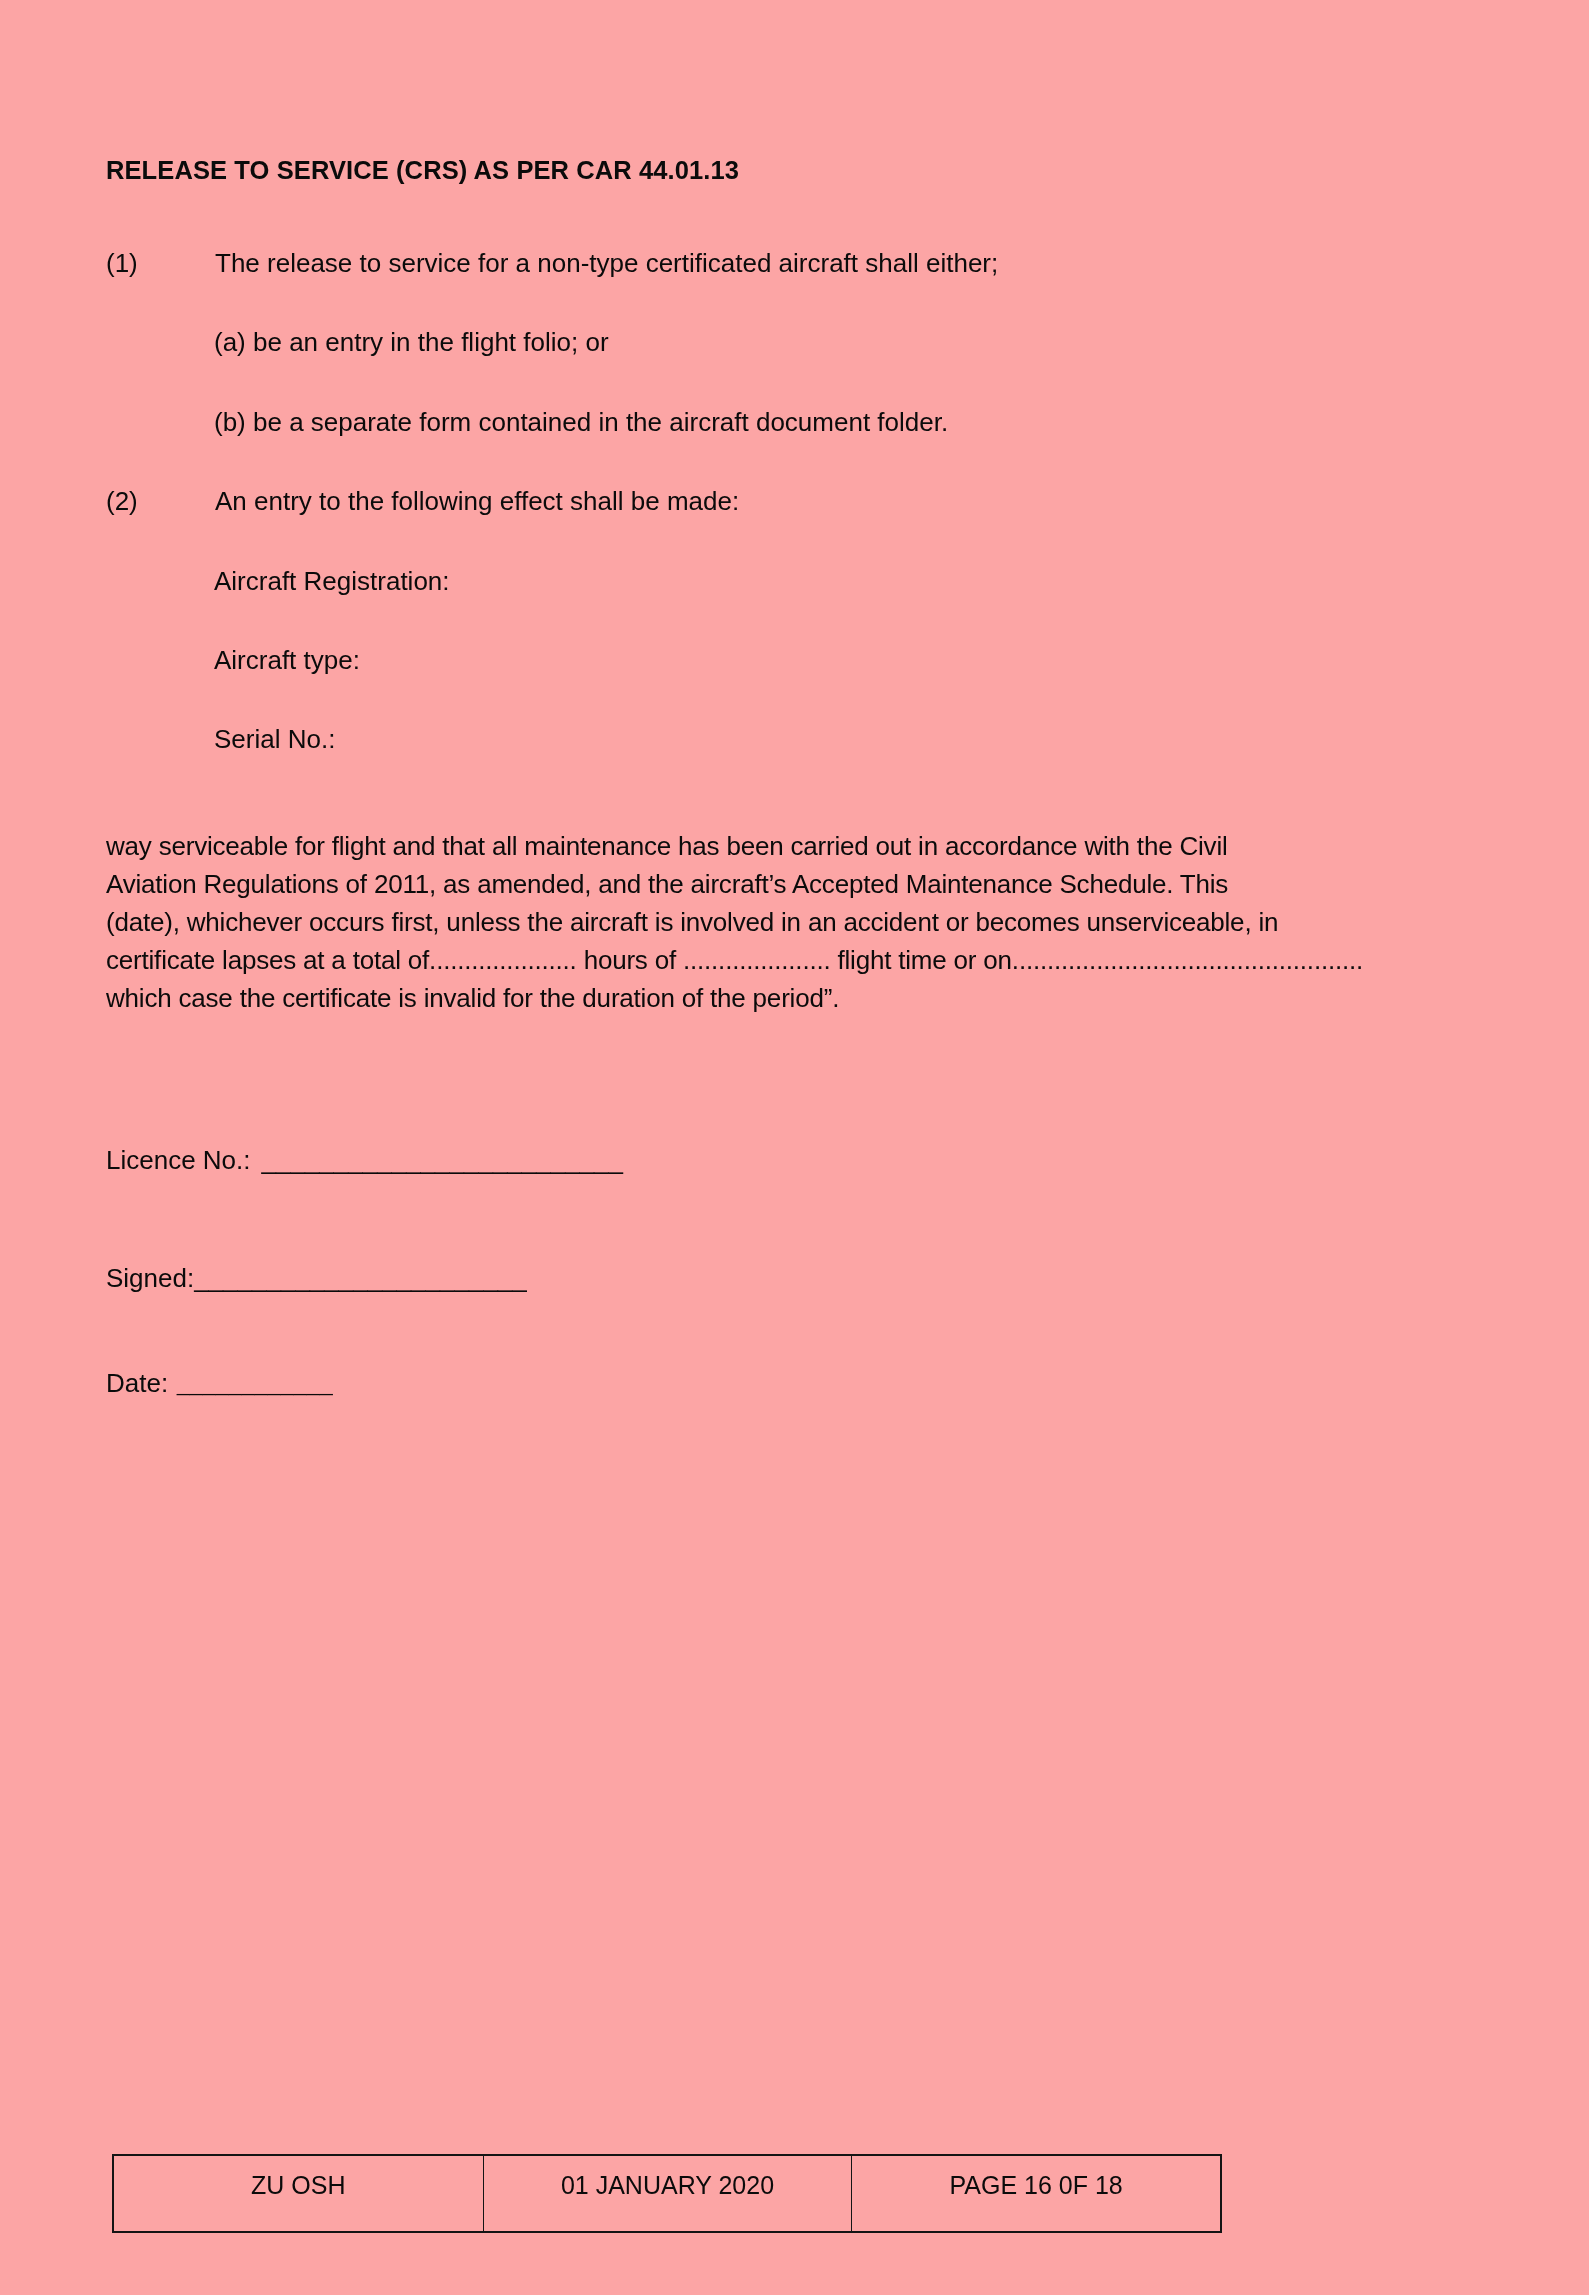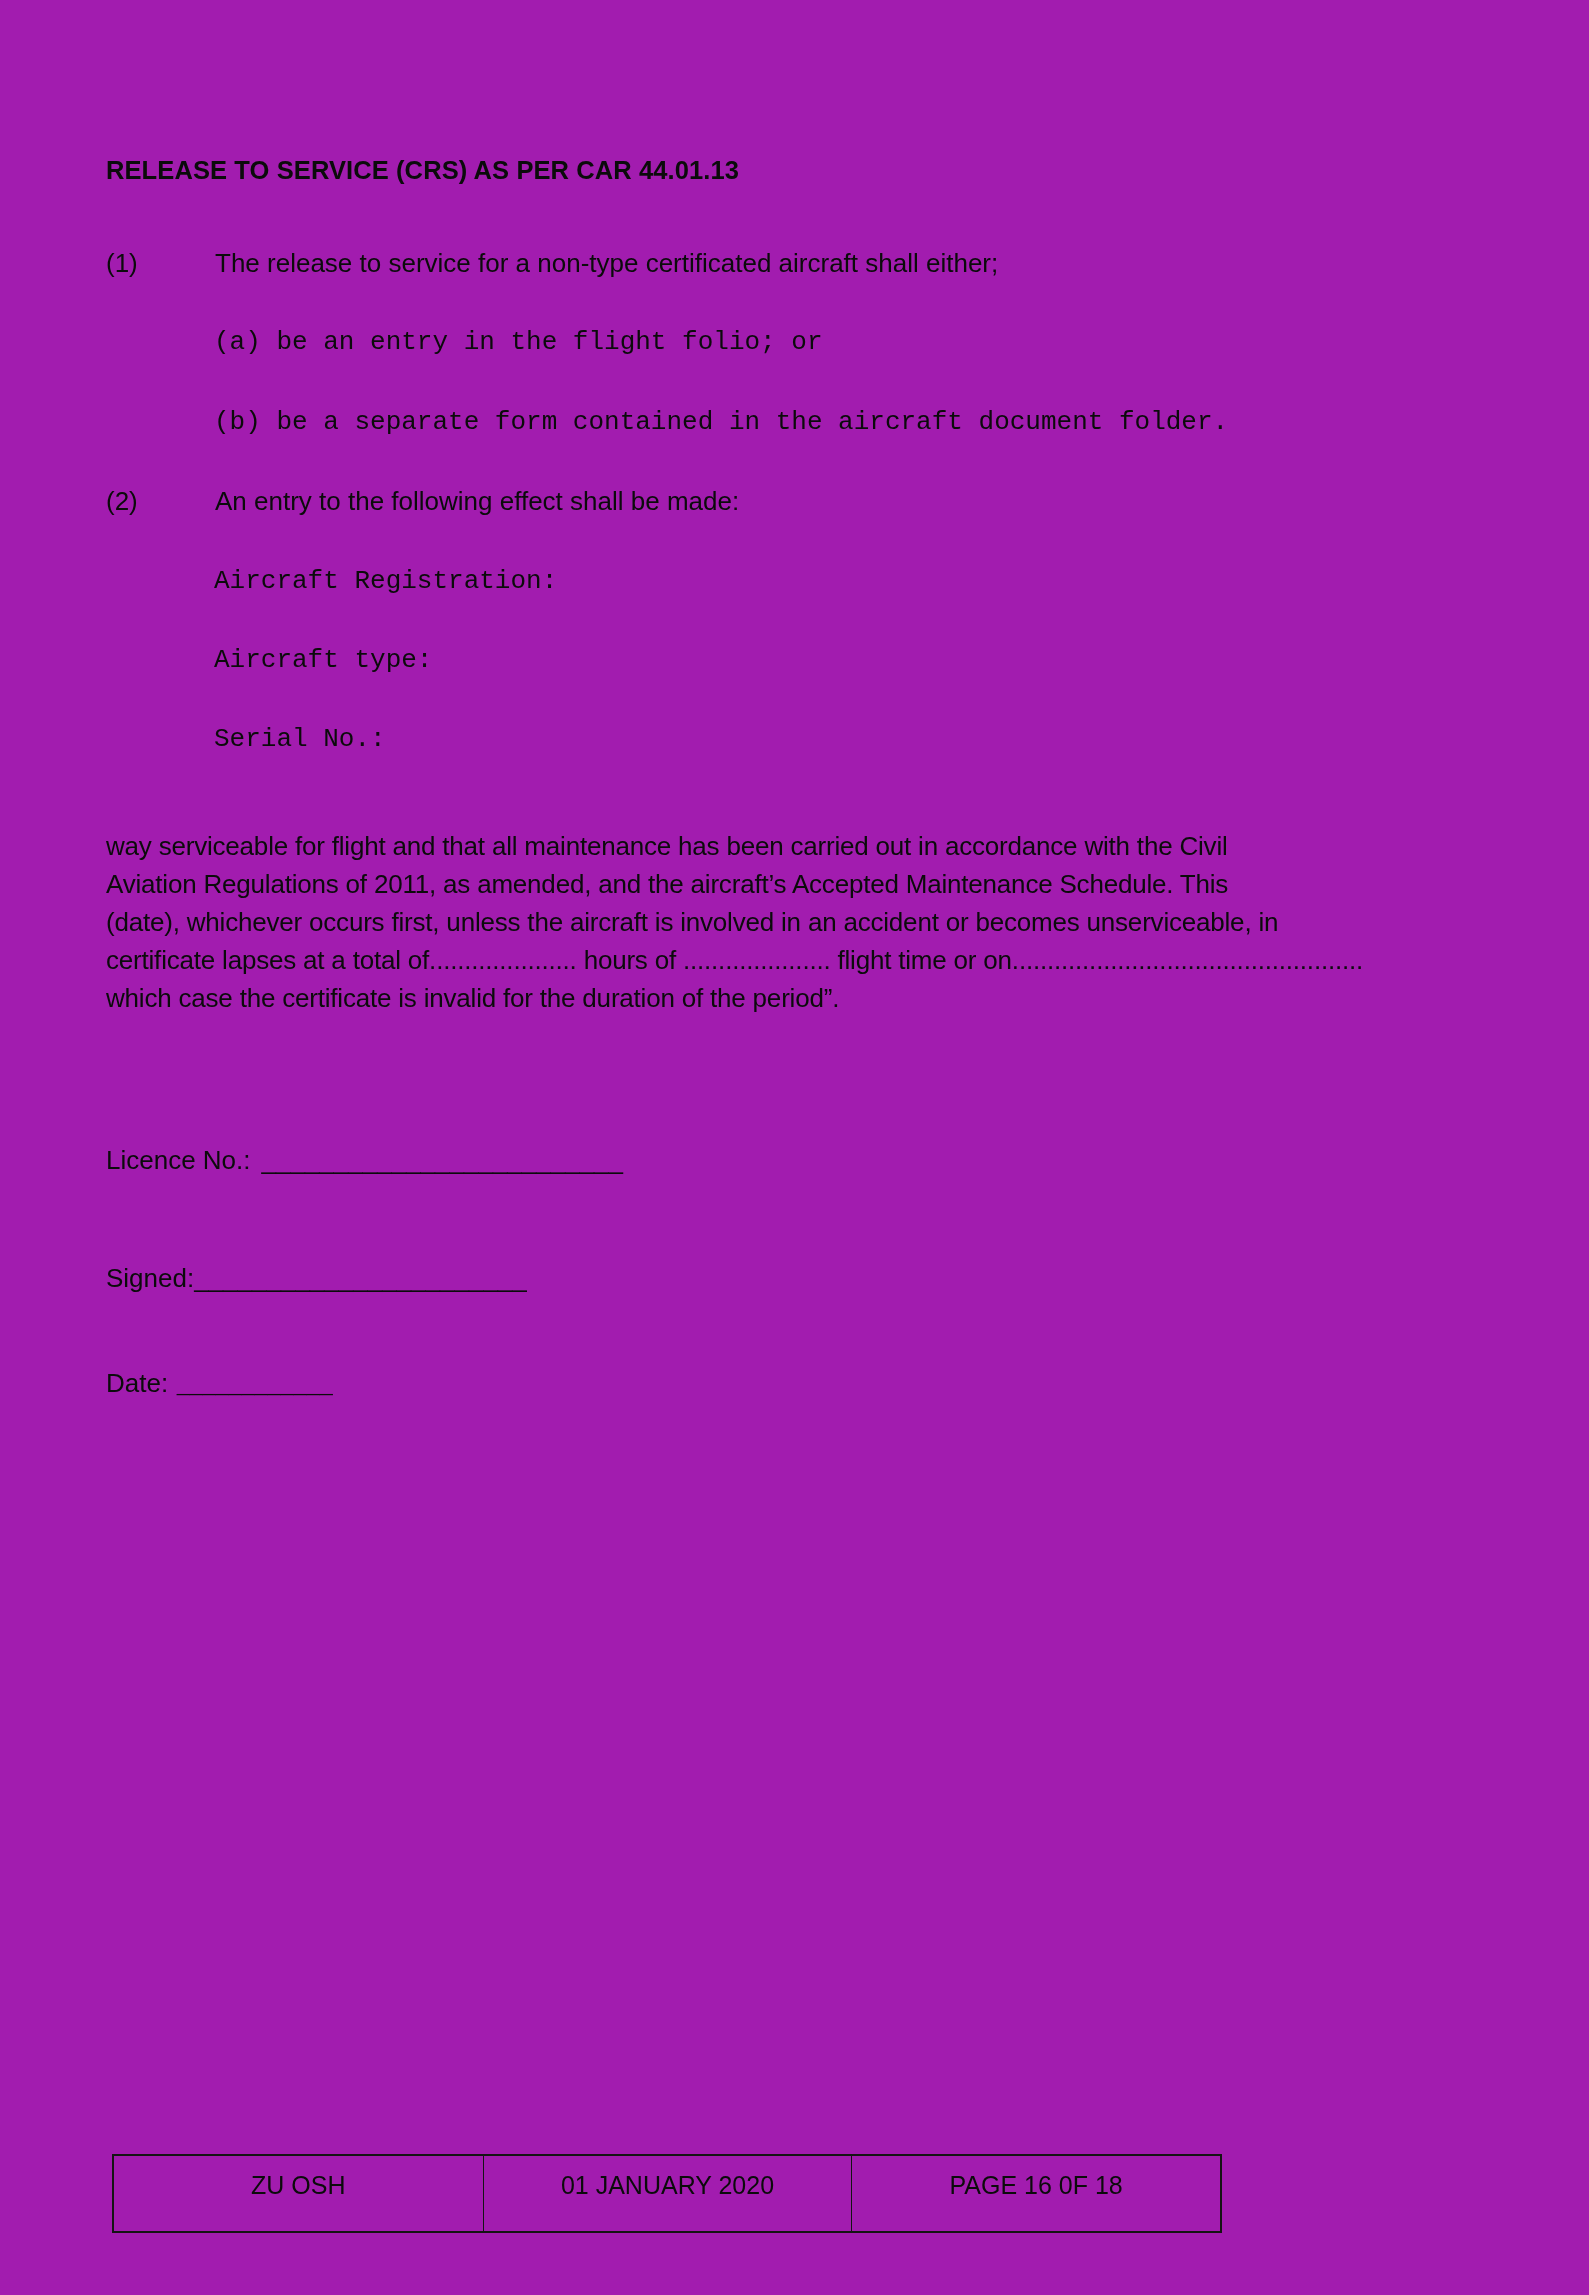--- a/index.html
+++ b/index.html
@@ -1,20 +1,20 @@
 <!DOCTYPE html>
 <html style="font-size:10px"><head>
 <meta charset="utf-8">
 <style>
   html, body { margin: 0; padding: 0; background: #ffffff; }
   .page {
     position: relative;
     width: 1589px;
     height: 2295px;
-    background: #a21caf;
+    background: #fca5a5;
     color: #0b0b0b;
     font-family: "Liberation Sans", sans-serif;
     font-size: 26px;
     overflow: hidden;
   }
   .heading {
     position: absolute;
     left: 106px;
     top: 156px;
     margin: 0;
@@ -29,21 +29,20 @@
     display: flex;
     line-height: 34px;
     white-space: nowrap;
   }
   .numrow .num { width: 109px; flex: 0 0 109px; }
   .indented {
     position: absolute;
     left: 214px;
     line-height: 34px;
     white-space: nowrap;
-    font-family: Liberation Mono, monospace;
   }
   .para {
     position: absolute;
     left: 106px;
     top: 827px;
     width: 1382px;
   }
   .pline {
     line-height: 38px;
     white-space: nowrap;

